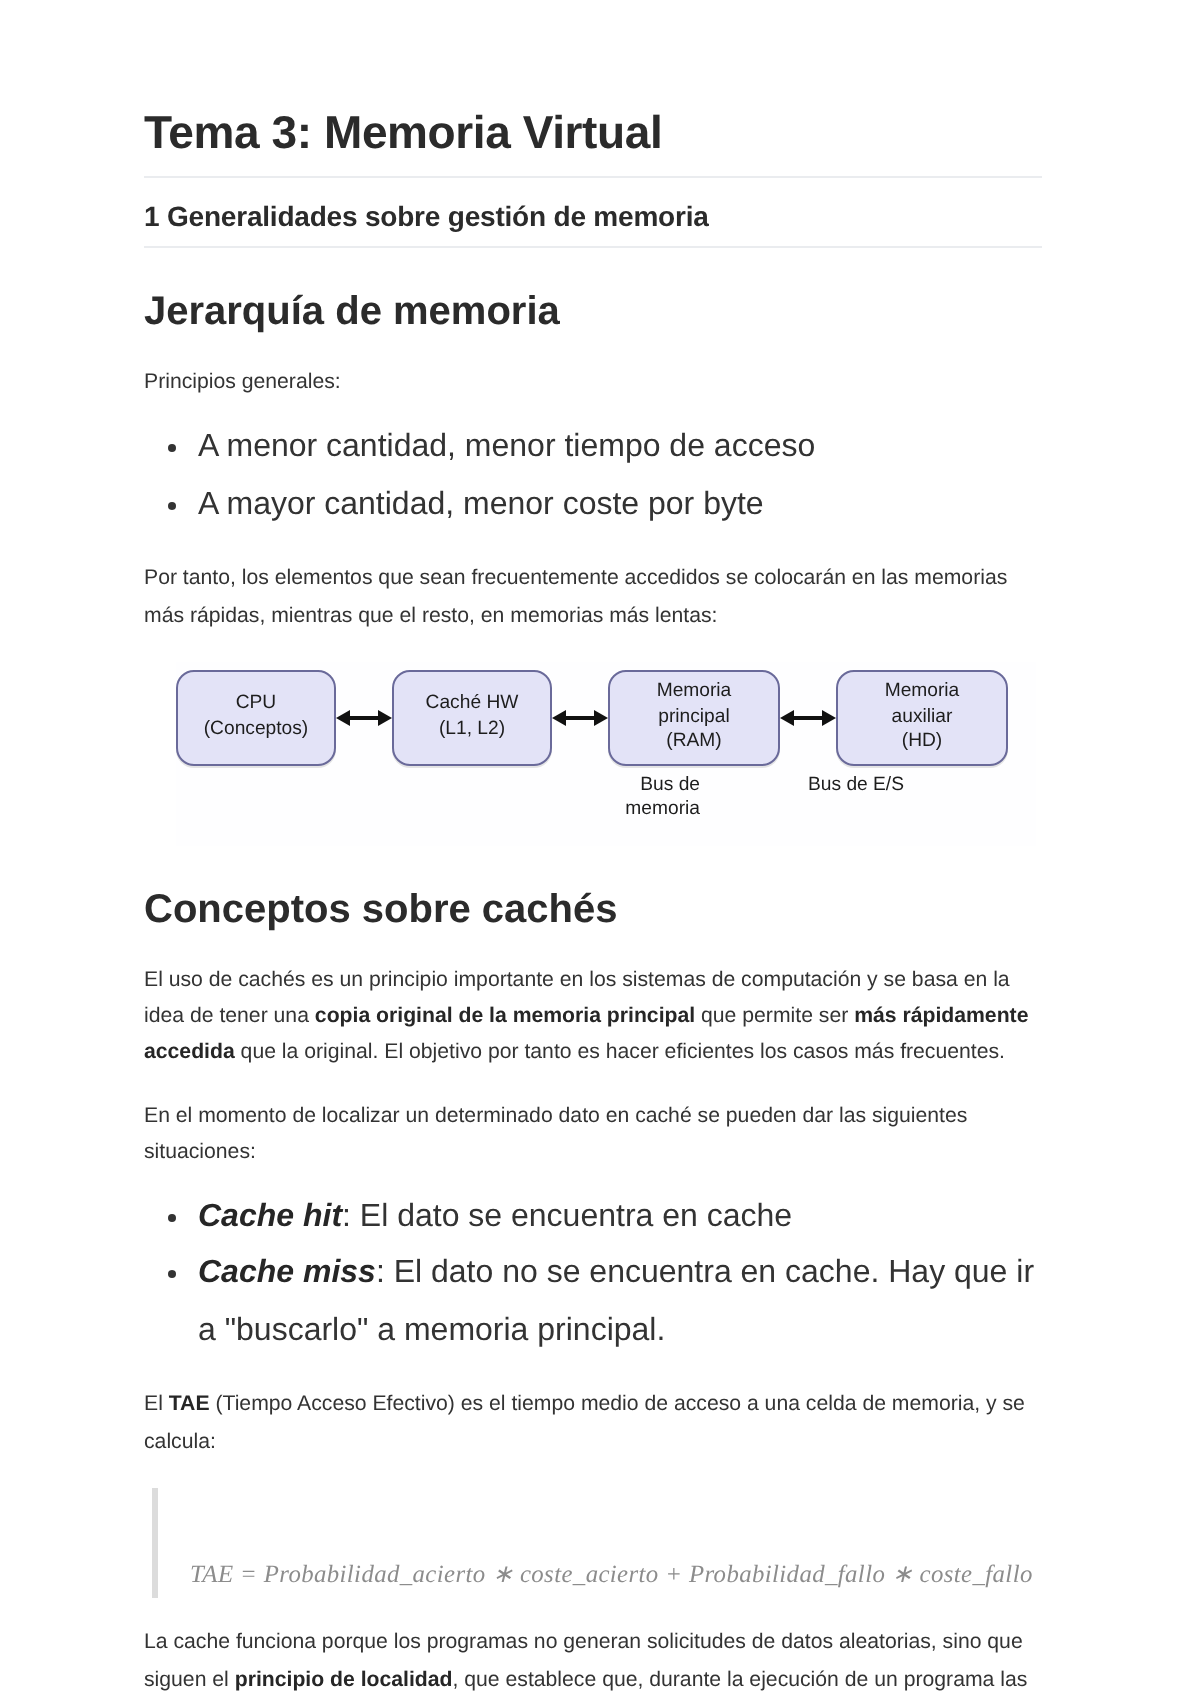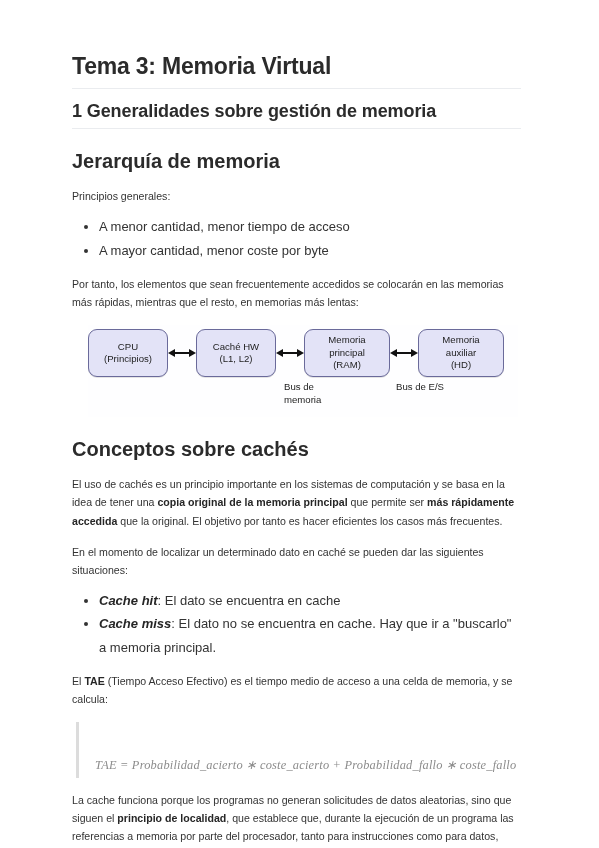--- a/index.html
+++ b/index.html
@@ -26,21 +26,21 @@
     font-size: 23px;
     font-weight: bold;
     color: #2b2b2b;
     margin: 0 0 0 0;
     padding: 0 0 7px 0;
     border-bottom: 1px solid #eaecef;
     letter-spacing: -0.2px;
     line-height: 1.25;
   }
   h2.sec-title {
-    font-size: 18px;
+    font-size: 14px;
     font-weight: bold;
     color: #2b2b2b;
     margin: 11px 0 0 0;
     padding: 0 0 6px 0;
     border-bottom: 1px solid #eaecef;
     letter-spacing: -0.1px;
     line-height: 1.25;
   }
   h3.sub-title {
     font-size: 20px;
@@ -58,21 +58,21 @@
     color: #333333;
     text-align: left;
   }
 
   ul.bullets {
     margin: 10px 0 0 0;
     padding-left: 27px;
     list-style: disc;
   }
   ul.bullets li {
-    font-size: 13px;
+    font-size: 16px;
     line-height: 1.78;
     color: #333333;
   }
 
   b, strong { font-weight: bold; color: #262626; }
   .bi { font-weight: bold; font-style: italic; color: #262626; text-align: center; }
 
   
   .diagram-wrap {
     margin: 14px 0 0 16px;
@@ -110,24 +110,24 @@
     height: 14px;
     position: relative;
     flex: none;
   }
   .dgm-arrow svg { display: block; }
   .bus-label {
     position: absolute;
     font-size: 9.6px;
     line-height: 1.3;
     color: #1d1d1d;
-    text-align: left;
+    text-align: right;
   }
   .bus-mem { left: 196px; top: 56px; width: 66px; }
-  .bus-es  { left: 308px; top: 56px; width: 72px; }
+  .bus-es  { left: 292px; top: 56px; width: 72px; }
 
   
   .formula-block {
     margin: 14px 0 0 4px;
     padding: 3px 0 3px 16px;
     border-left: 3px solid #dcdcdc;
   }
   .formula {
     font-family: "Liberation Serif", serif;
     font-style: italic;
@@ -157,21 +157,21 @@
     <li>A mayor cantidad, menor coste por byte</li>
   </ul>
 
   <p class="para">Por tanto, los elementos que sean frecuentemente accedidos se colocarán en las memorias más rápidas, mientras que el resto, en memorias más lentas:</p>
 
   <div class="diagram-wrap">
     <div class="dgm-row">
 
       <div class="dgm-box">
         <span>CPU</span>
-        <span>(Principios)</span>
+        <span>(Conceptos)</span>
       </div>
 
       <div class="dgm-arrow">
         <svg width="28" height="14" viewBox="0 0 28 14">
           <line x1="5" y1="7" x2="23" y2="7" stroke="#111" stroke-width="2"></line>
           <polygon points="0,7 7,3 7,11" fill="#111"></polygon>
           <polygon points="28,7 21,3 21,11" fill="#111"></polygon>
         </svg>
       </div>
 

